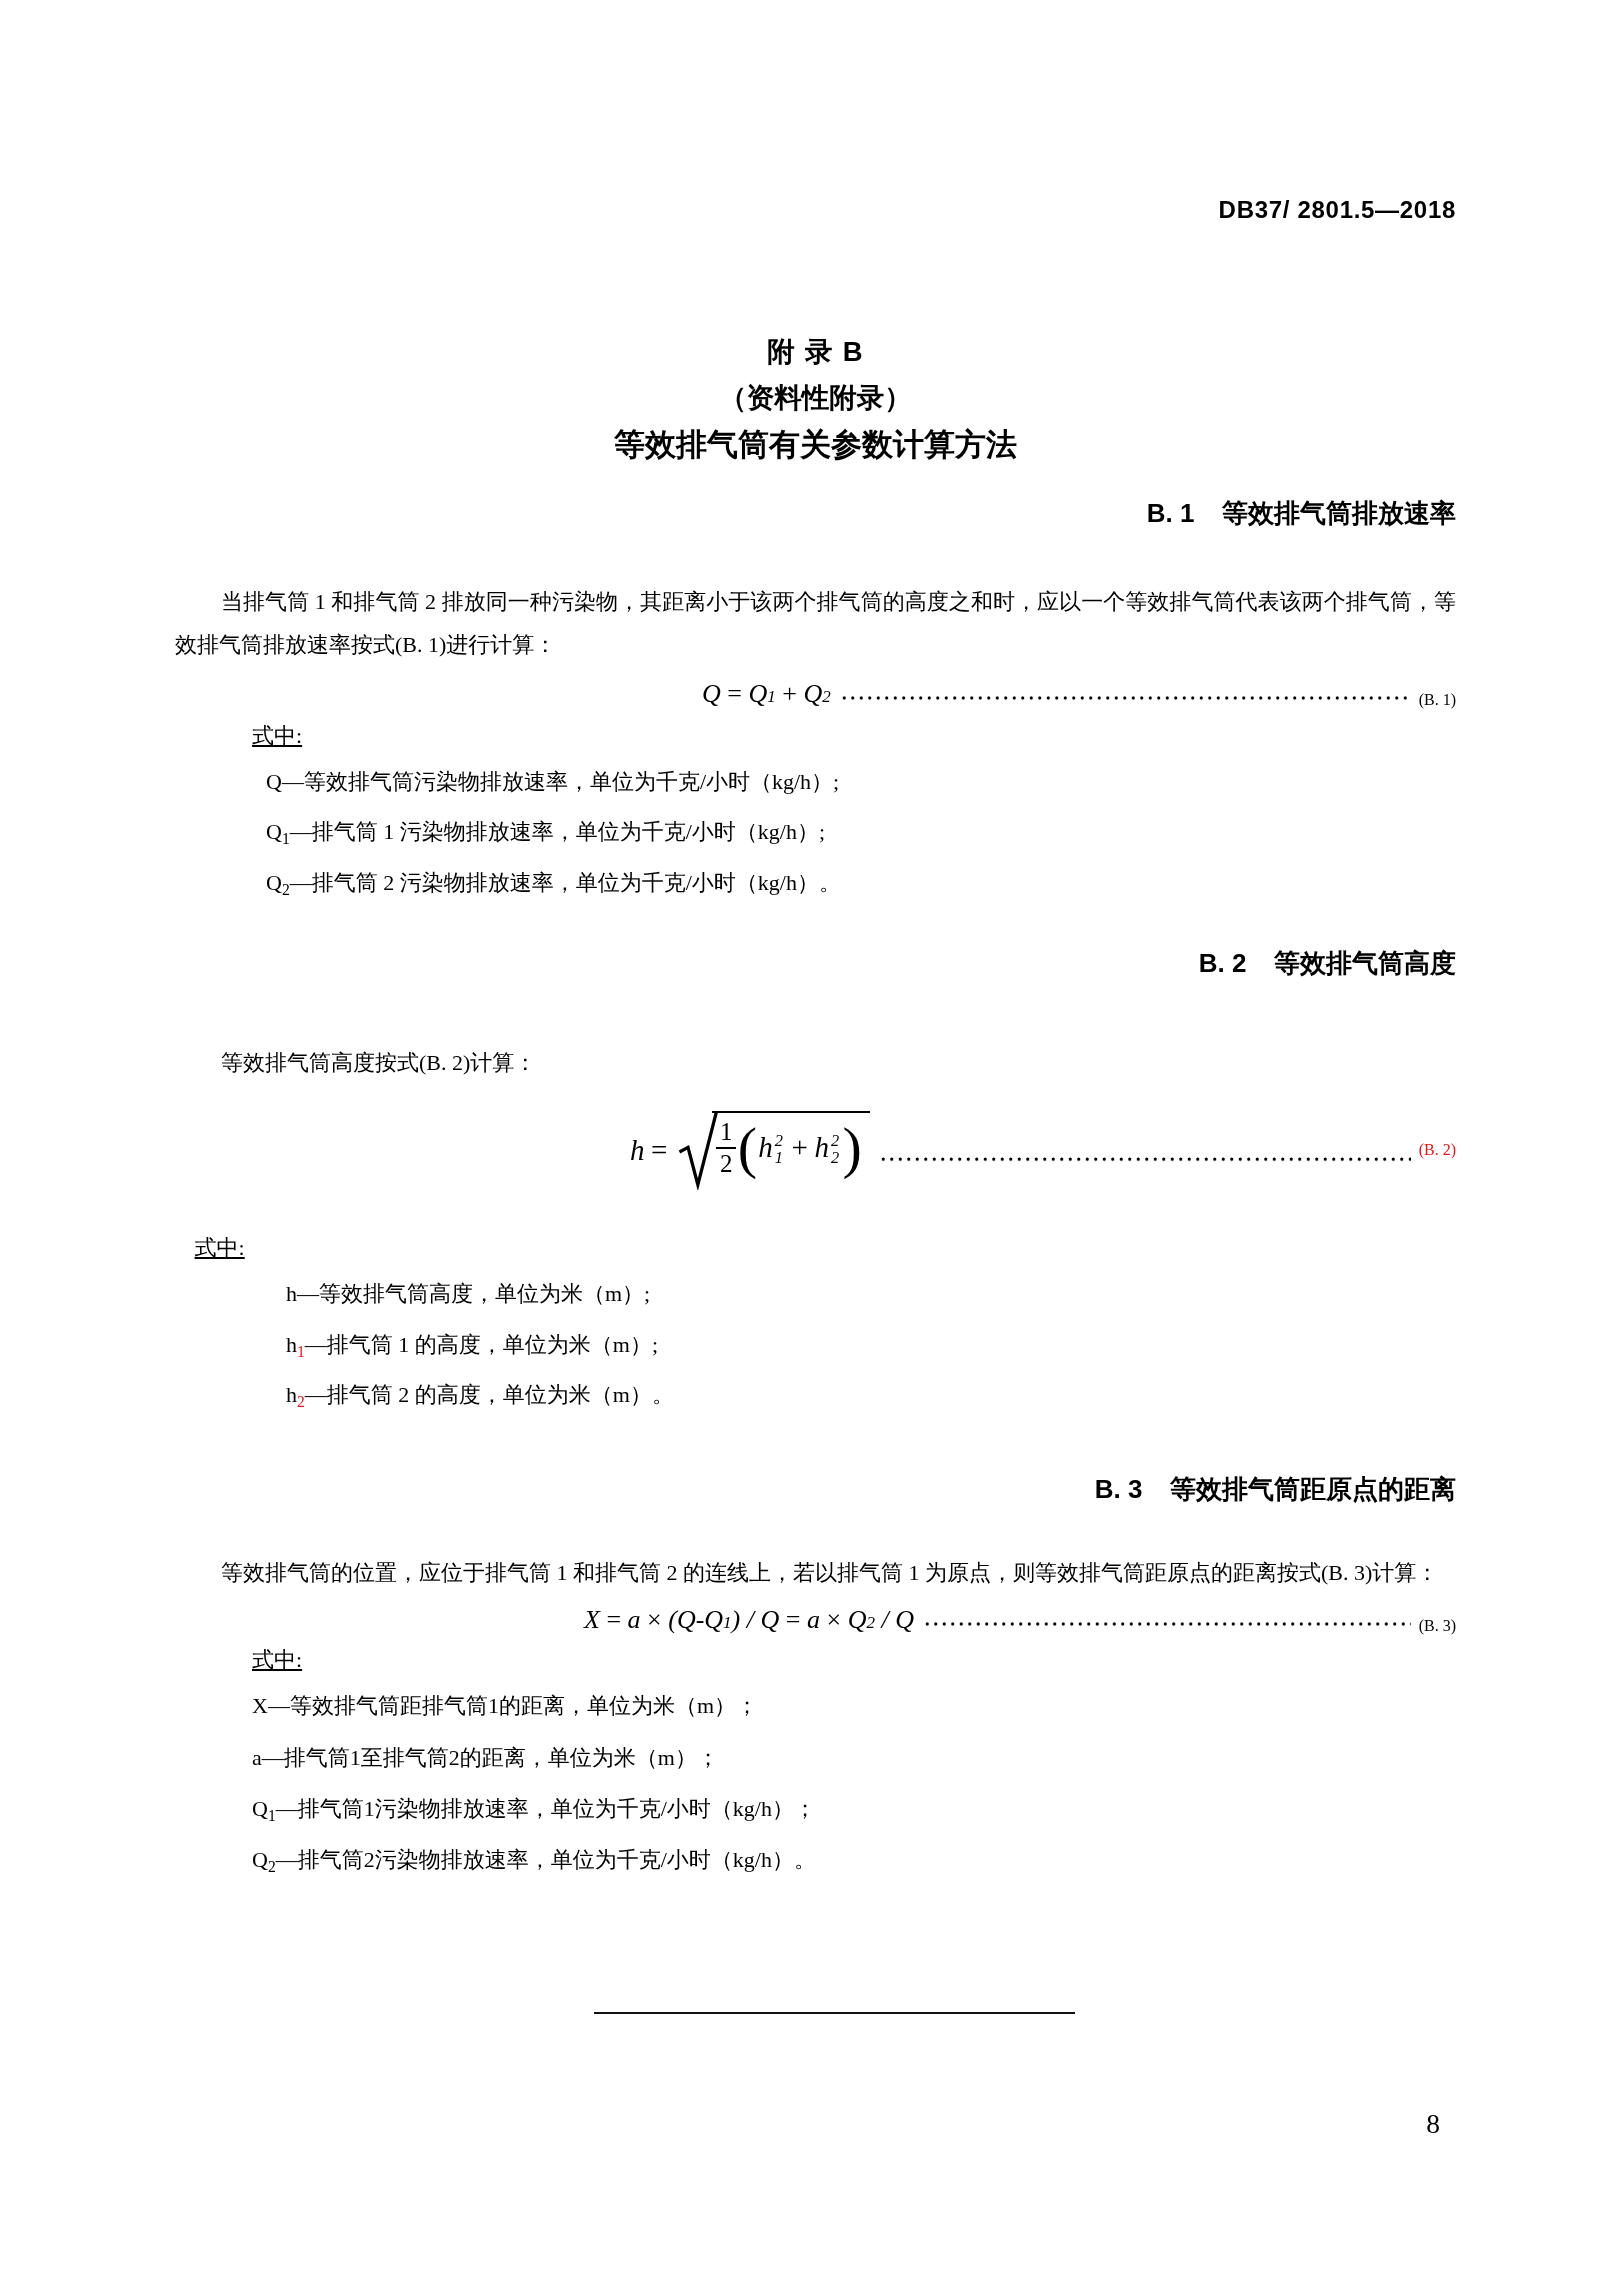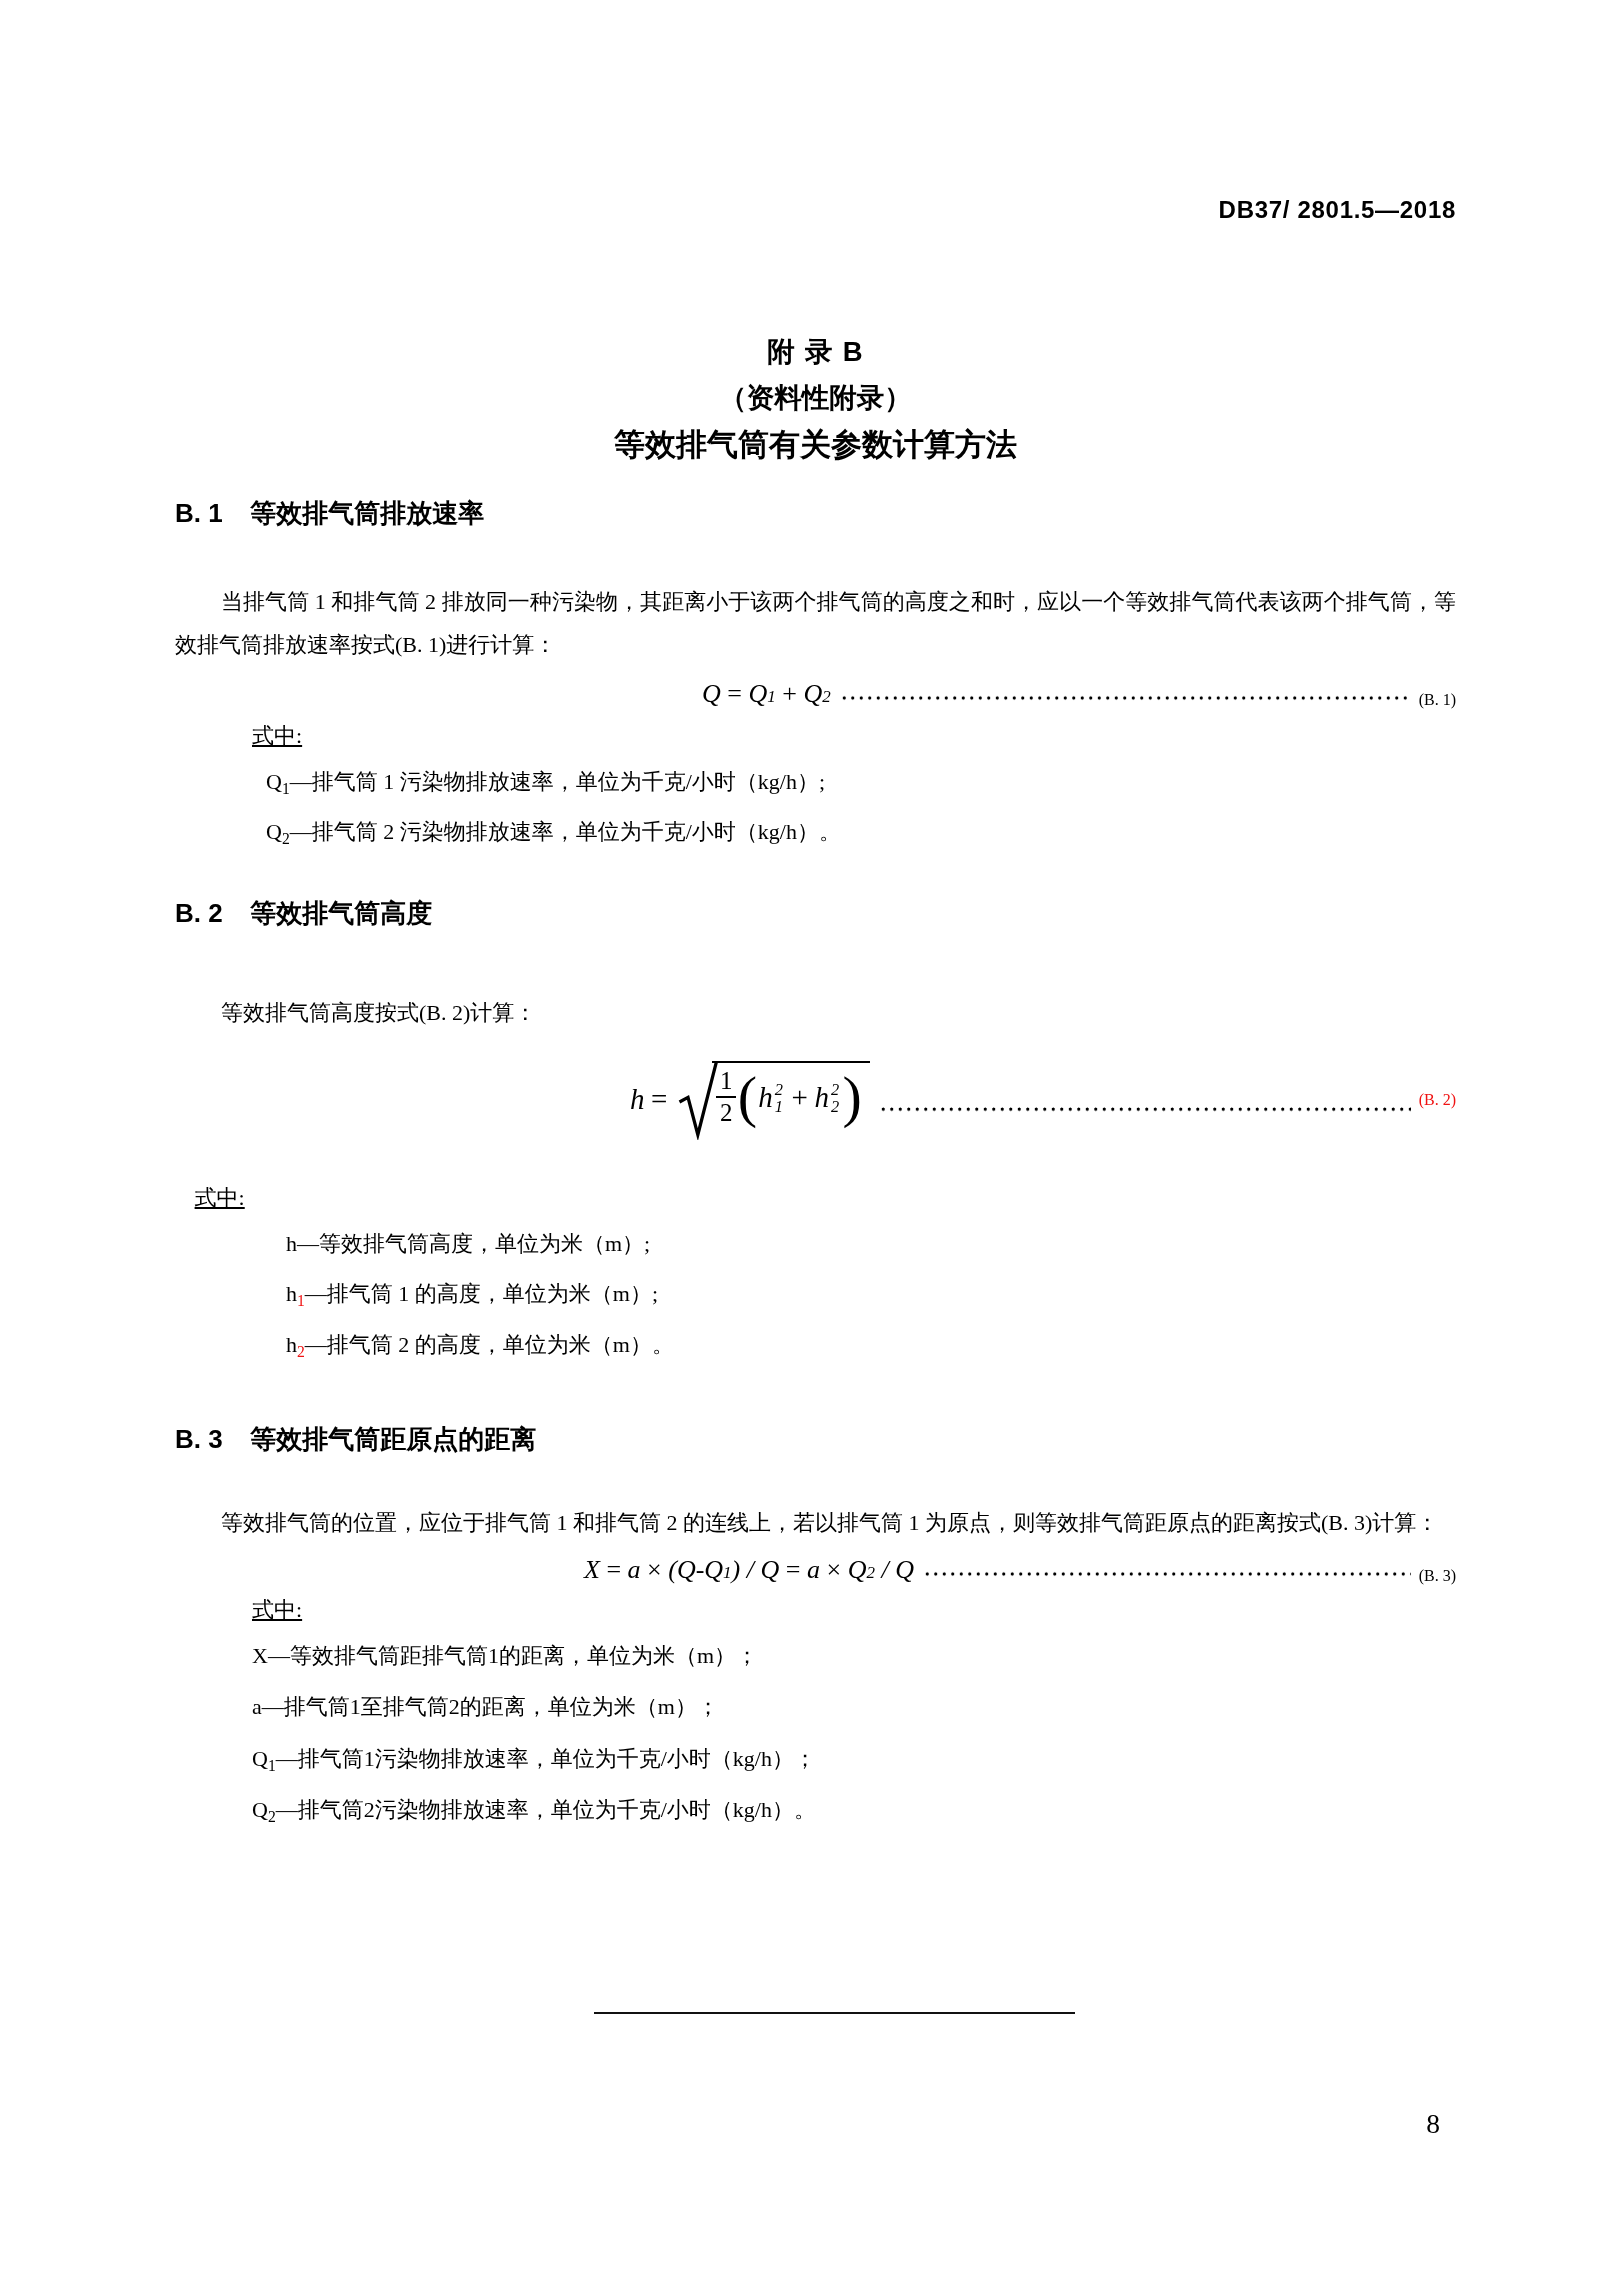--- a/index.html
+++ b/index.html
@@ -20,21 +20,21 @@
     font-weight:700;font-size:24px;line-height:30px;letter-spacing:0.7px;
   }
   
   .titleblock{margin-top:104px;text-align:center;
     font-family:"Liberation Sans","DejaVu Sans",sans-serif;font-weight:700;}
   .t-line1{font-size:27.5px;line-height:46px;letter-spacing:1.3px;}
   .t-line2{font-size:27.5px;line-height:46px;}
   .t-line3{font-size:31px;line-height:47px;}
   
   .sec-h{font-family:"Liberation Sans","DejaVu Sans",sans-serif;font-weight:700;
-    font-size:26px;line-height:30px;}
+    font-size:26px;line-height:30px;text-align:right;}
   .sec-h .sec-no{margin-right:27.5px;}
   .mt-b1h{margin-top:30px;}
   .mt-b2h{margin-top:37px;}
   .mt-b3h{margin-top:51px;}
   
   .para{margin:0;line-height:43px;text-align:justify;text-align-last:left;
     text-indent:46px;}
   .mt-b1p{margin-top:52px;}
   .mt-b2p{margin-top:63px;}
   .mt-b3p{margin-top:47px;}
@@ -115,20 +115,21 @@
 
   <div class="frow frow-b1">
     <span class="math ml-f1"><em>Q</em><span class="mop">=</span><em>Q</em><sub>1</sub><span class="mop">+</span><em>Q</em><sub>2</sub></span>
     <span class="dots"></span>
     <span class="flabel">(B. 1)</span>
   </div>
 
   <div class="where mt-w1 ml-a">式中:</div>
 
   <div class="defs defs-a">
+    <div class="def"><span>Q</span><sub></sub><span>—等效排气筒污染物排放速率，单位为千克/小时（kg/h）;</span></div>
     <div class="def"><span>Q</span><sub>1</sub><span>—排气筒 1 污染物排放速率，单位为千克/小时（kg/h）;</span></div>
     <div class="def"><span>Q</span><sub>2</sub><span>—排气筒 2 污染物排放速率，单位为千克/小时（kg/h）。</span></div>
   </div>
 
   <div class="sec-h mt-b2h">
     <span class="sec-no">B. 2</span><span>等效排气筒高度</span>
   </div>
 
   <p class="para mt-b2p">等效排气筒高度按式(B. 2)计算：</p>
 

